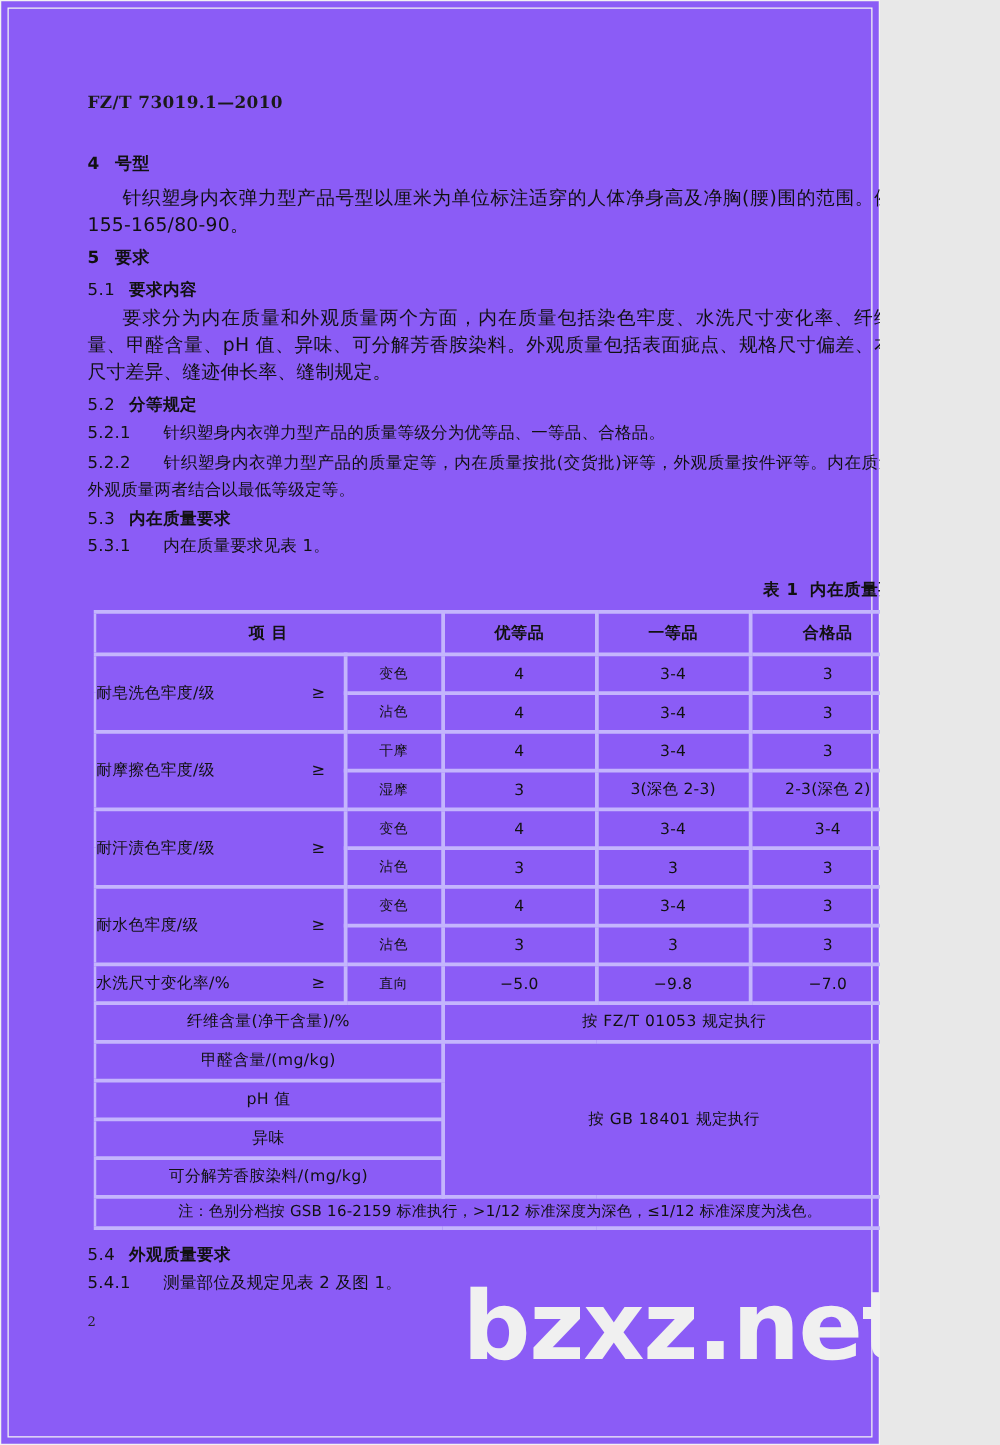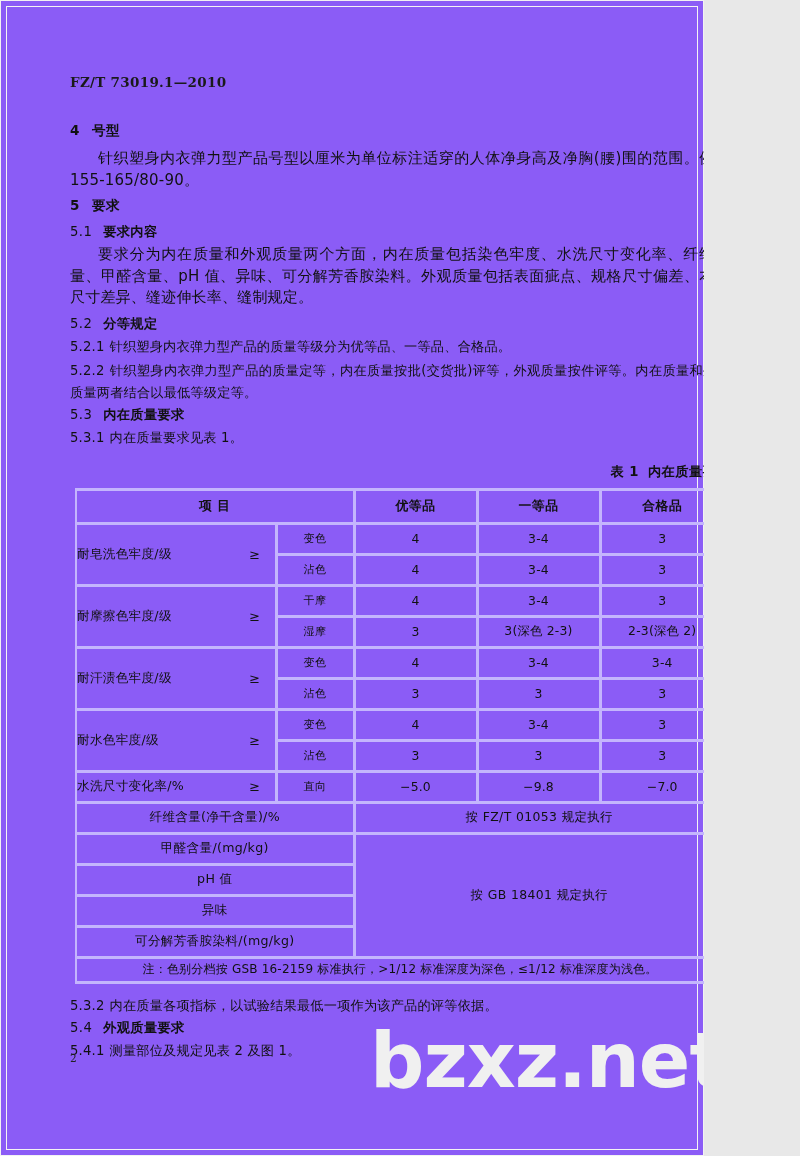--- a/index.html
+++ b/index.html
@@ -72,21 +72,21 @@
   .para.indent { text-indent: 28px; }
   .numbered {
     font-size: 13.2px;
     line-height: 21.5px;
     margin: 0 0 3px 0;
     text-align: justify;
     letter-spacing: 0.2px;
   }
   .numbered .lbl {
     font-weight: normal;
-    margin-right: 5px;
+    margin-right: 26px;
   }
   .sub-head {
     font-size: 13.2px;
     font-weight: bold;
     margin: 0 0 3px 0;
     letter-spacing: 0.4px;
   }
   .sub-head .lbl { font-weight: normal; margin-right: 11px; }
   .sub-head .txt { font-weight: bold; }
 
@@ -352,23 +352,20 @@
           <td class="item-cell outer-l" colspan="2">可分解芳香胺染料/(mg/kg)</td>
         </tr>
 
         <tr class="note-row botline">
           <td class="outer-l outer-r" colspan="5">注：色别分档按 GSB 16-2159 标准执行，&gt;1/12 标准深度为深色，≤1/12 标准深度为浅色。</td>
         </tr>
       </tbody>
     </table>
 
     <div class="after-table">
-      <p class="numbered">
-        <span class="lbl">5.3.2</span><span>内在质量各项指标，以试验结果最低一项作为该产品的评等依据。</span>
-      </p>
       <div class="sub-head">
         <span class="lbl">5.4</span><span class="txt">外观质量要求</span>
       </div>
       <p class="numbered">
         <span class="lbl">5.4.1</span><span>测量部位及规定见表 2 及图 1。</span>
       </p>
     </div>
 
   </div>
 

